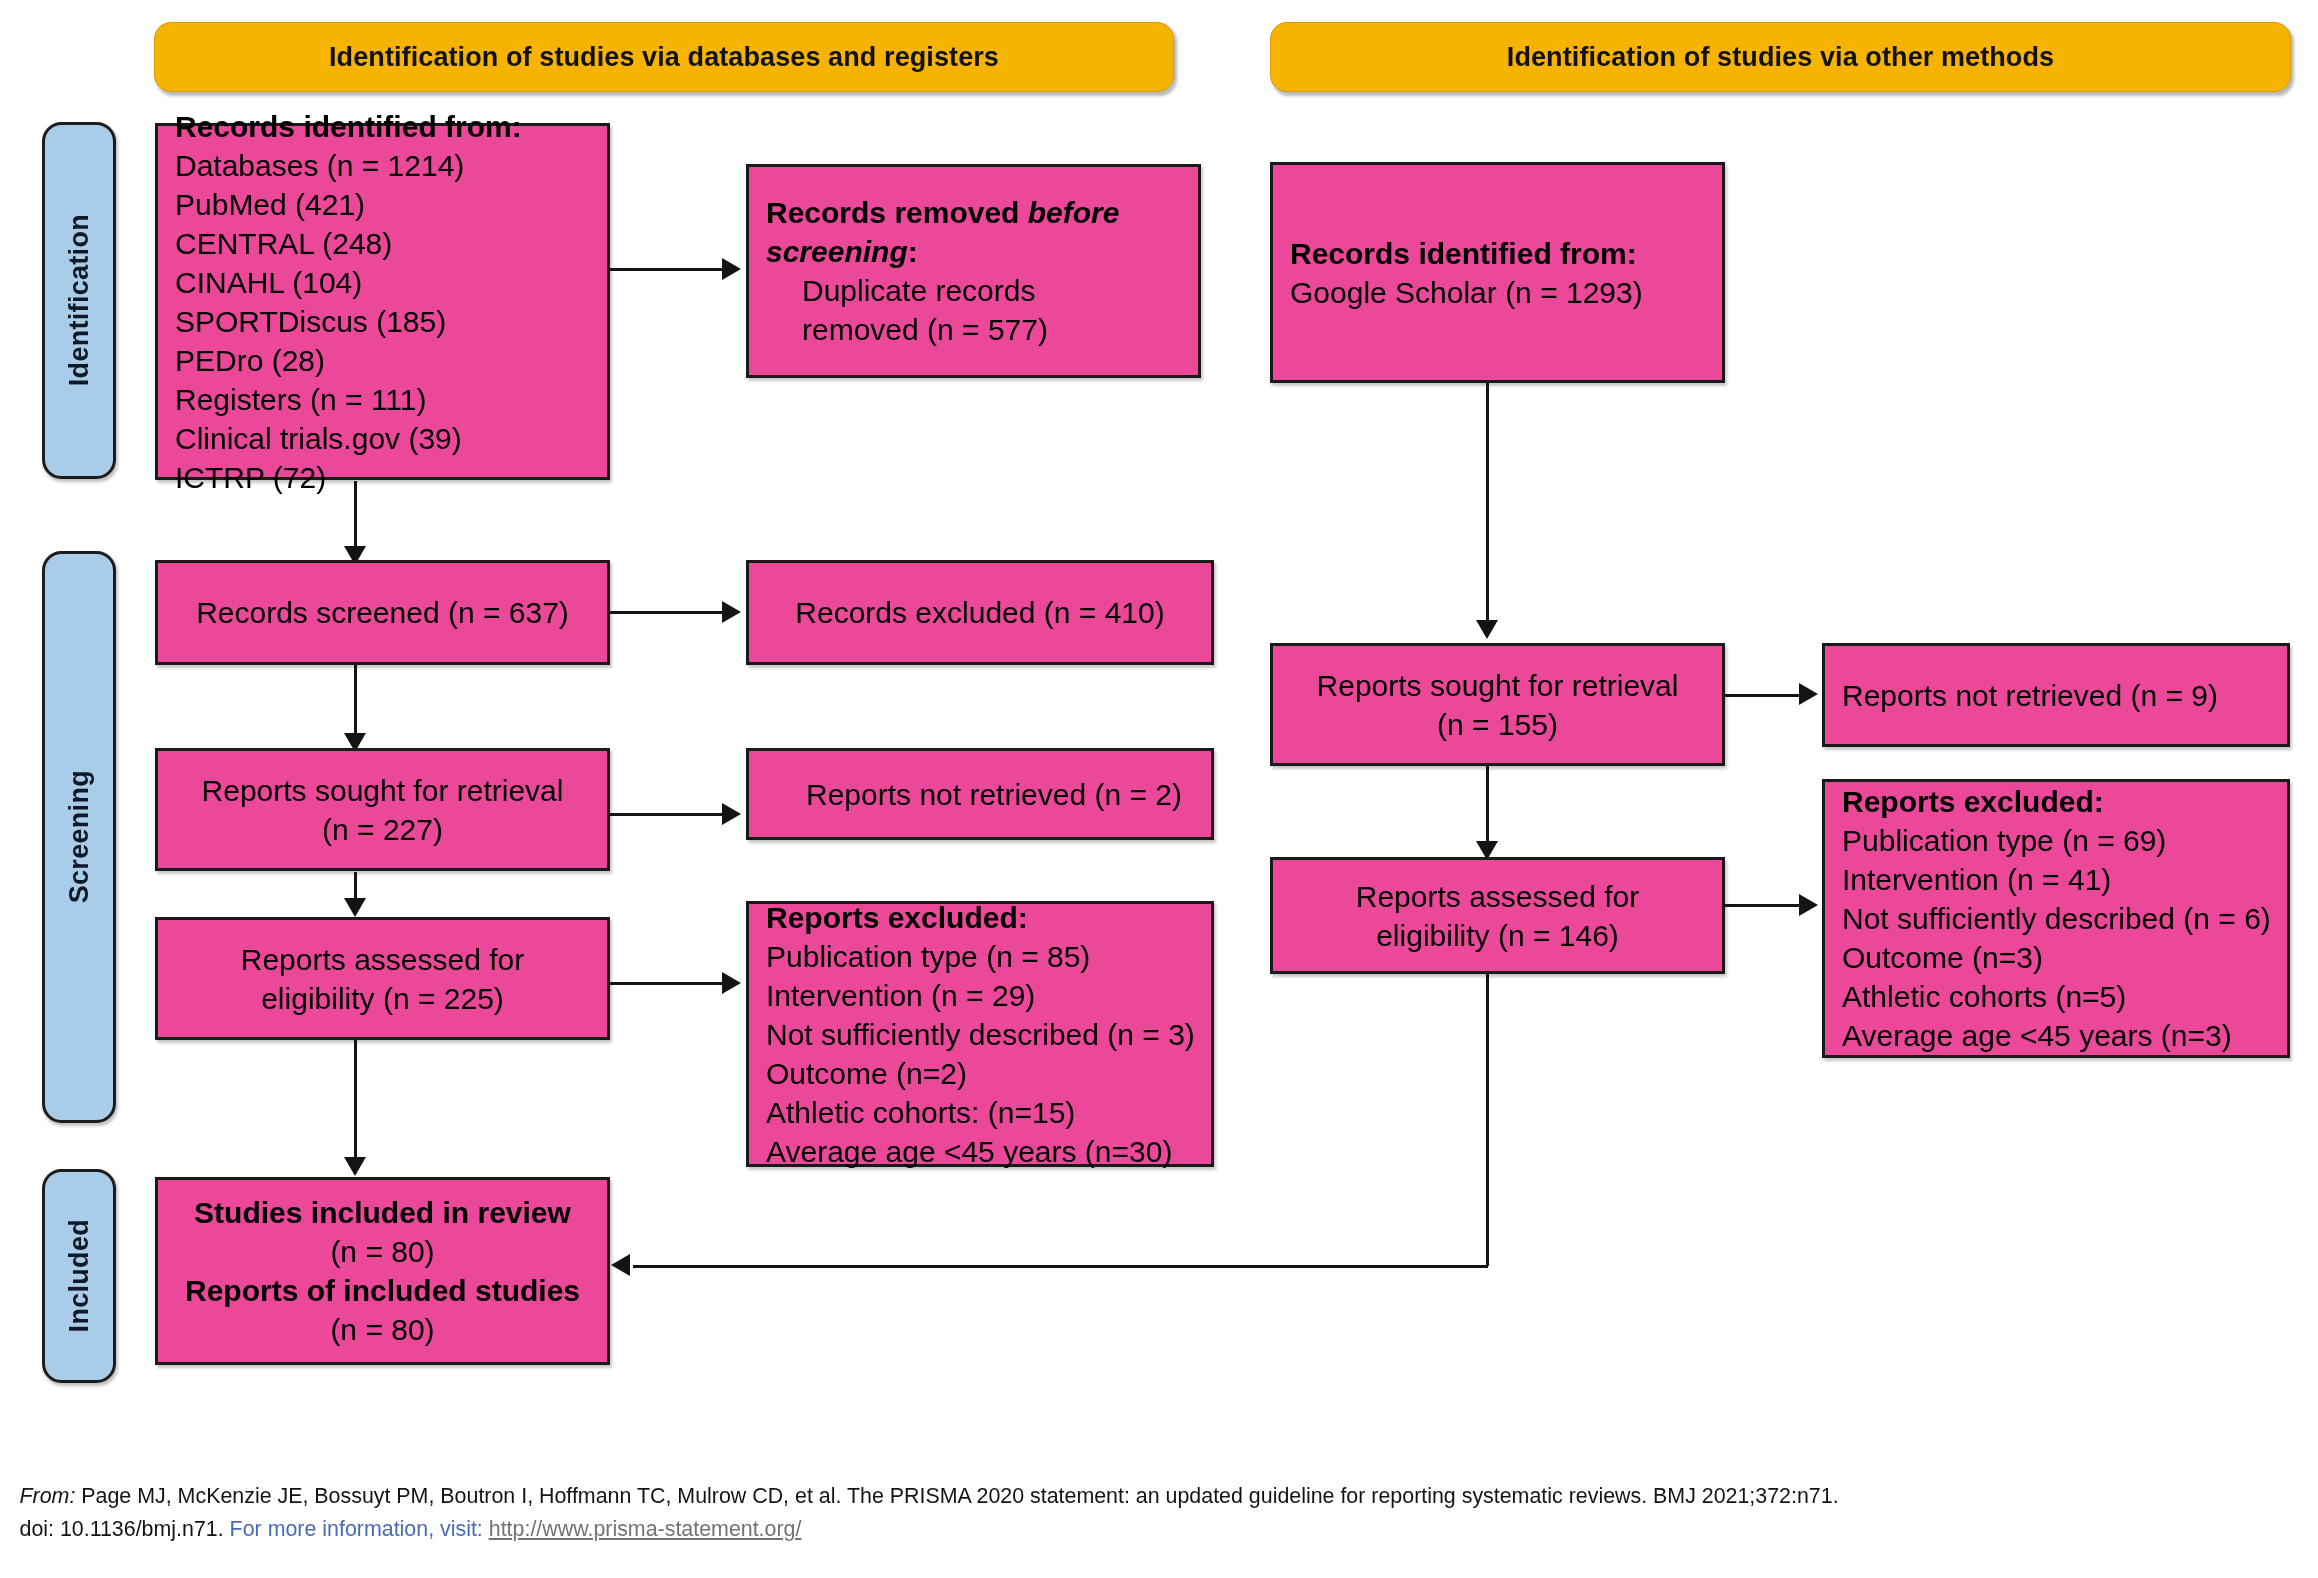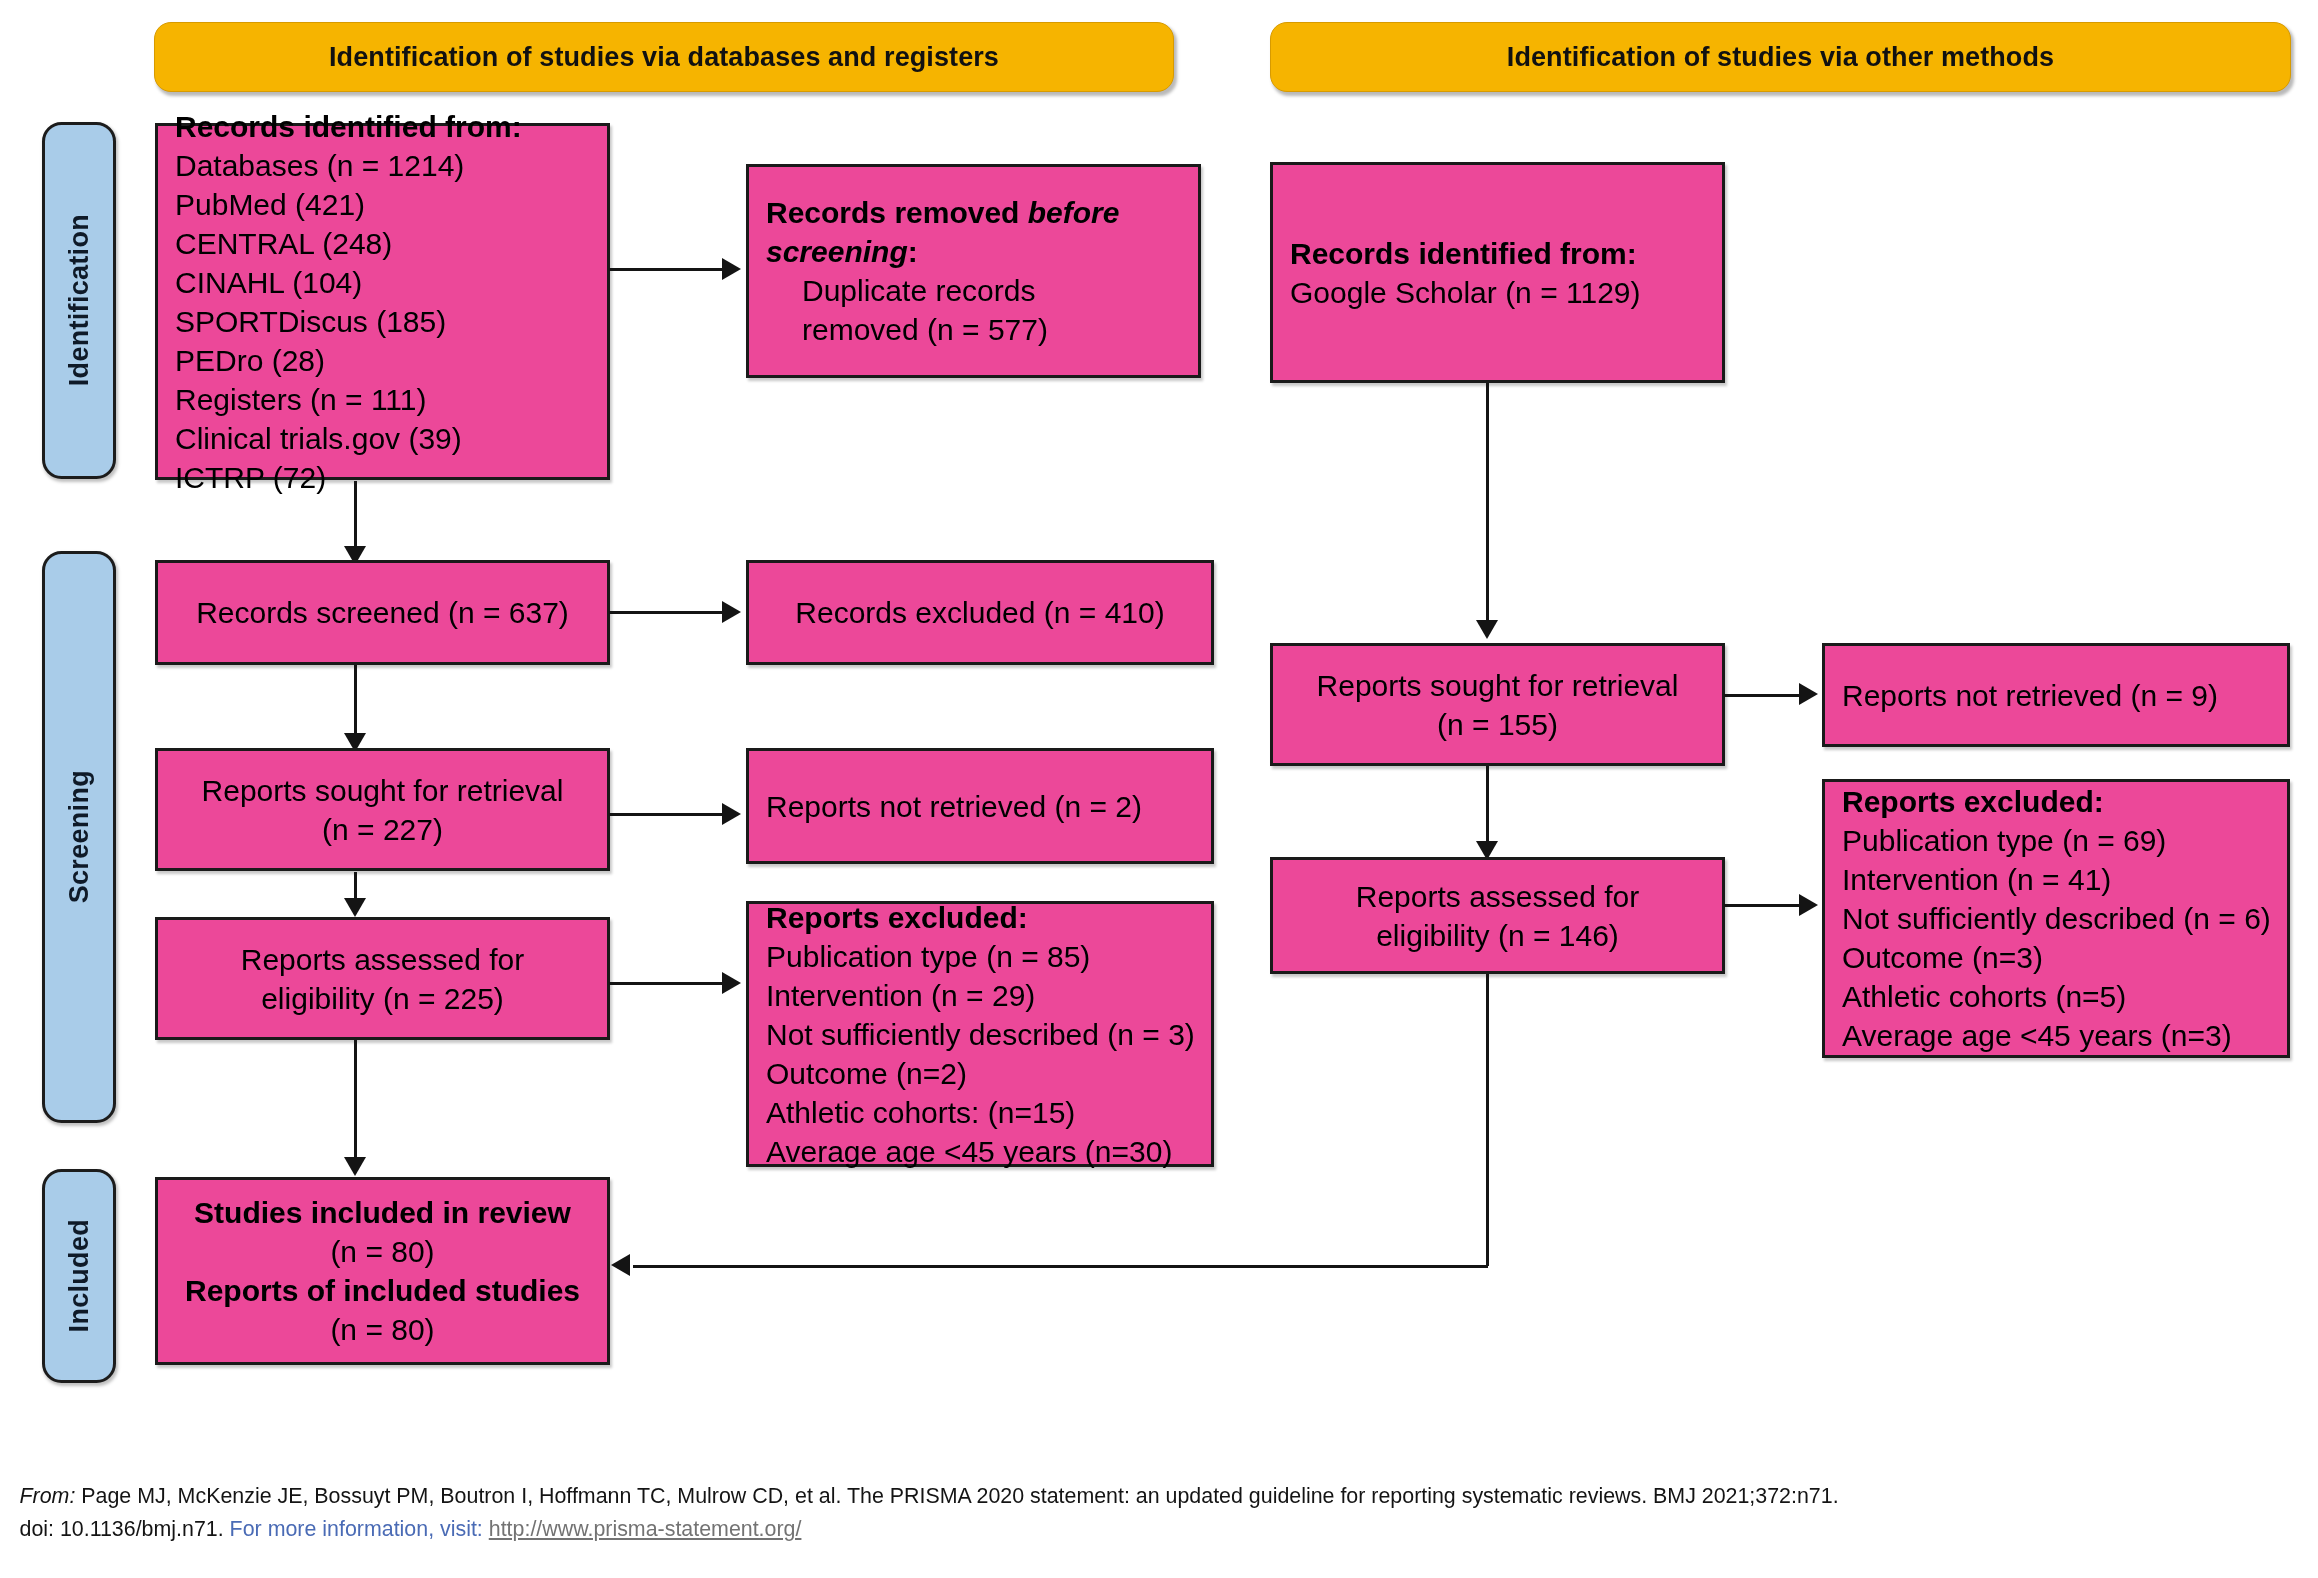--- a/index.html
+++ b/index.html
@@ -151,21 +151,21 @@
   <div class="ln v" style="left:354px;top:665px;height:75px;"></div>
   <div class="ar down" style="left:344px;top:733px;"></div>
 
   <div class="box center" style="left:155px;top:748px;width:455px;height:123px;">
     <div class="pad">
       <div>Reports sought for retrieval</div>
       <div>(n = 227)</div>
     </div>
   </div>
 
-  <div class="box" style="left:746px;top:748px;width:468px;height:116px;">
+  <div class="box" style="left:746px;top:748px;width:468px;height:92px;padding-left:40px;">
     <div class="pad">Reports not retrieved (n = 2)</div>
   </div>
 
   <div class="ln h" style="left:609px;top:813px;width:116px;"></div>
   <div class="ar right" style="left:722px;top:803px;"></div>
 
   <div class="ln v" style="left:354px;top:872px;height:32px;"></div>
   <div class="ar down" style="left:344px;top:898px;"></div>
 
   <div class="box center" style="left:155px;top:917px;width:455px;height:123px;">
@@ -201,21 +201,21 @@
       <div>(n = 80)</div>
       <div class="ttl">Reports of included studies</div>
       <div>(n = 80)</div>
     </div>
   </div>
 
   <div class="box" style="left:1270px;top:162px;width:455px;height:221px;">
     <div class="pad">
       <div class="ttl">Records identified from:</div>
       <ul class="plain indent">
-        <li>Google Scholar (n = 1129)</li>
+        <li>Google Scholar (n = 1293)</li>
       </ul>
     </div>
   </div>
 
   <div class="ln v" style="left:1486px;top:383px;height:244px;"></div>
   <div class="ar down" style="left:1476px;top:620px;"></div>
 
   <div class="box center" style="left:1270px;top:643px;width:455px;height:123px;">
     <div class="pad">
       <div>Reports sought for retrieval</div>

